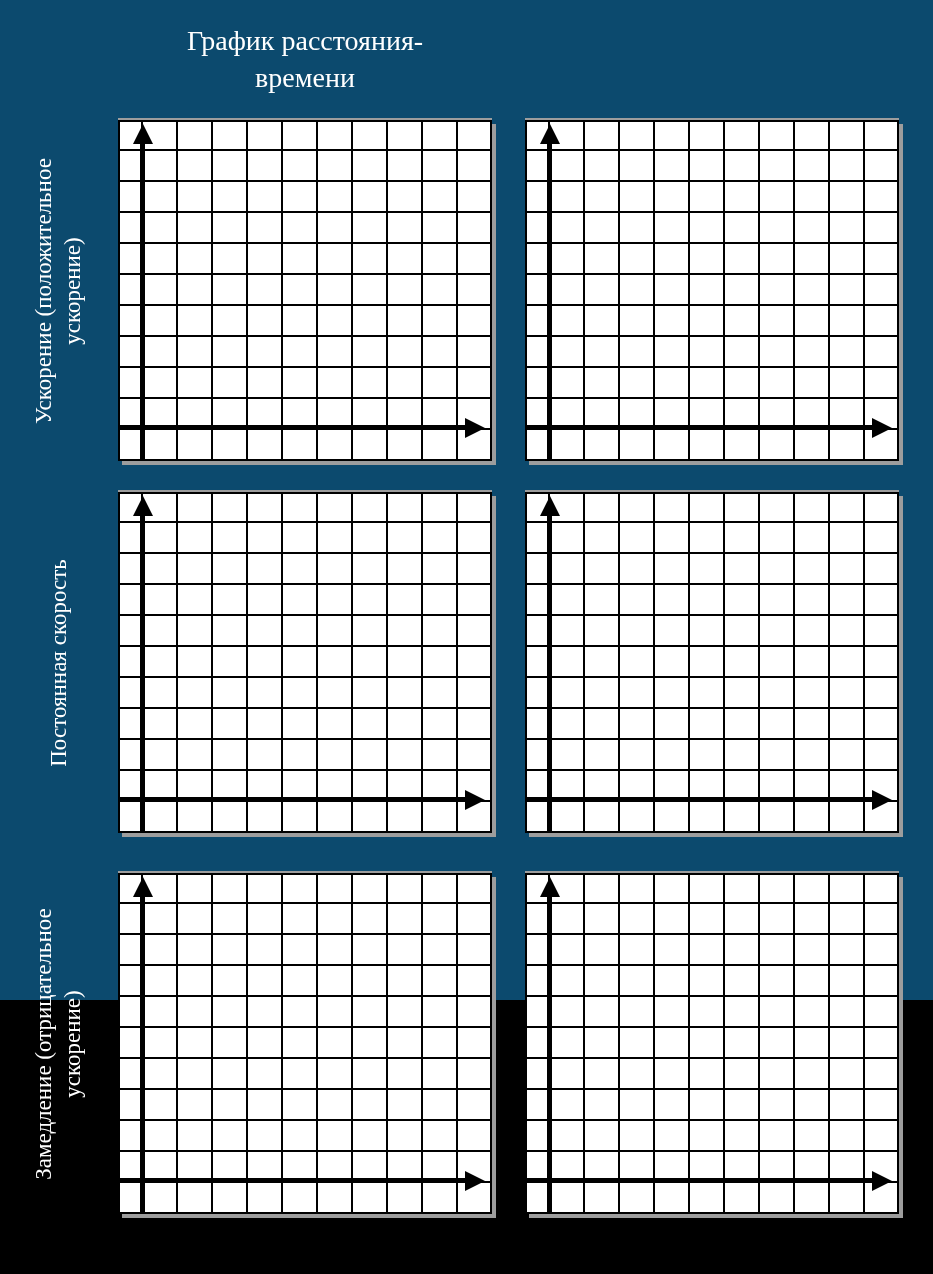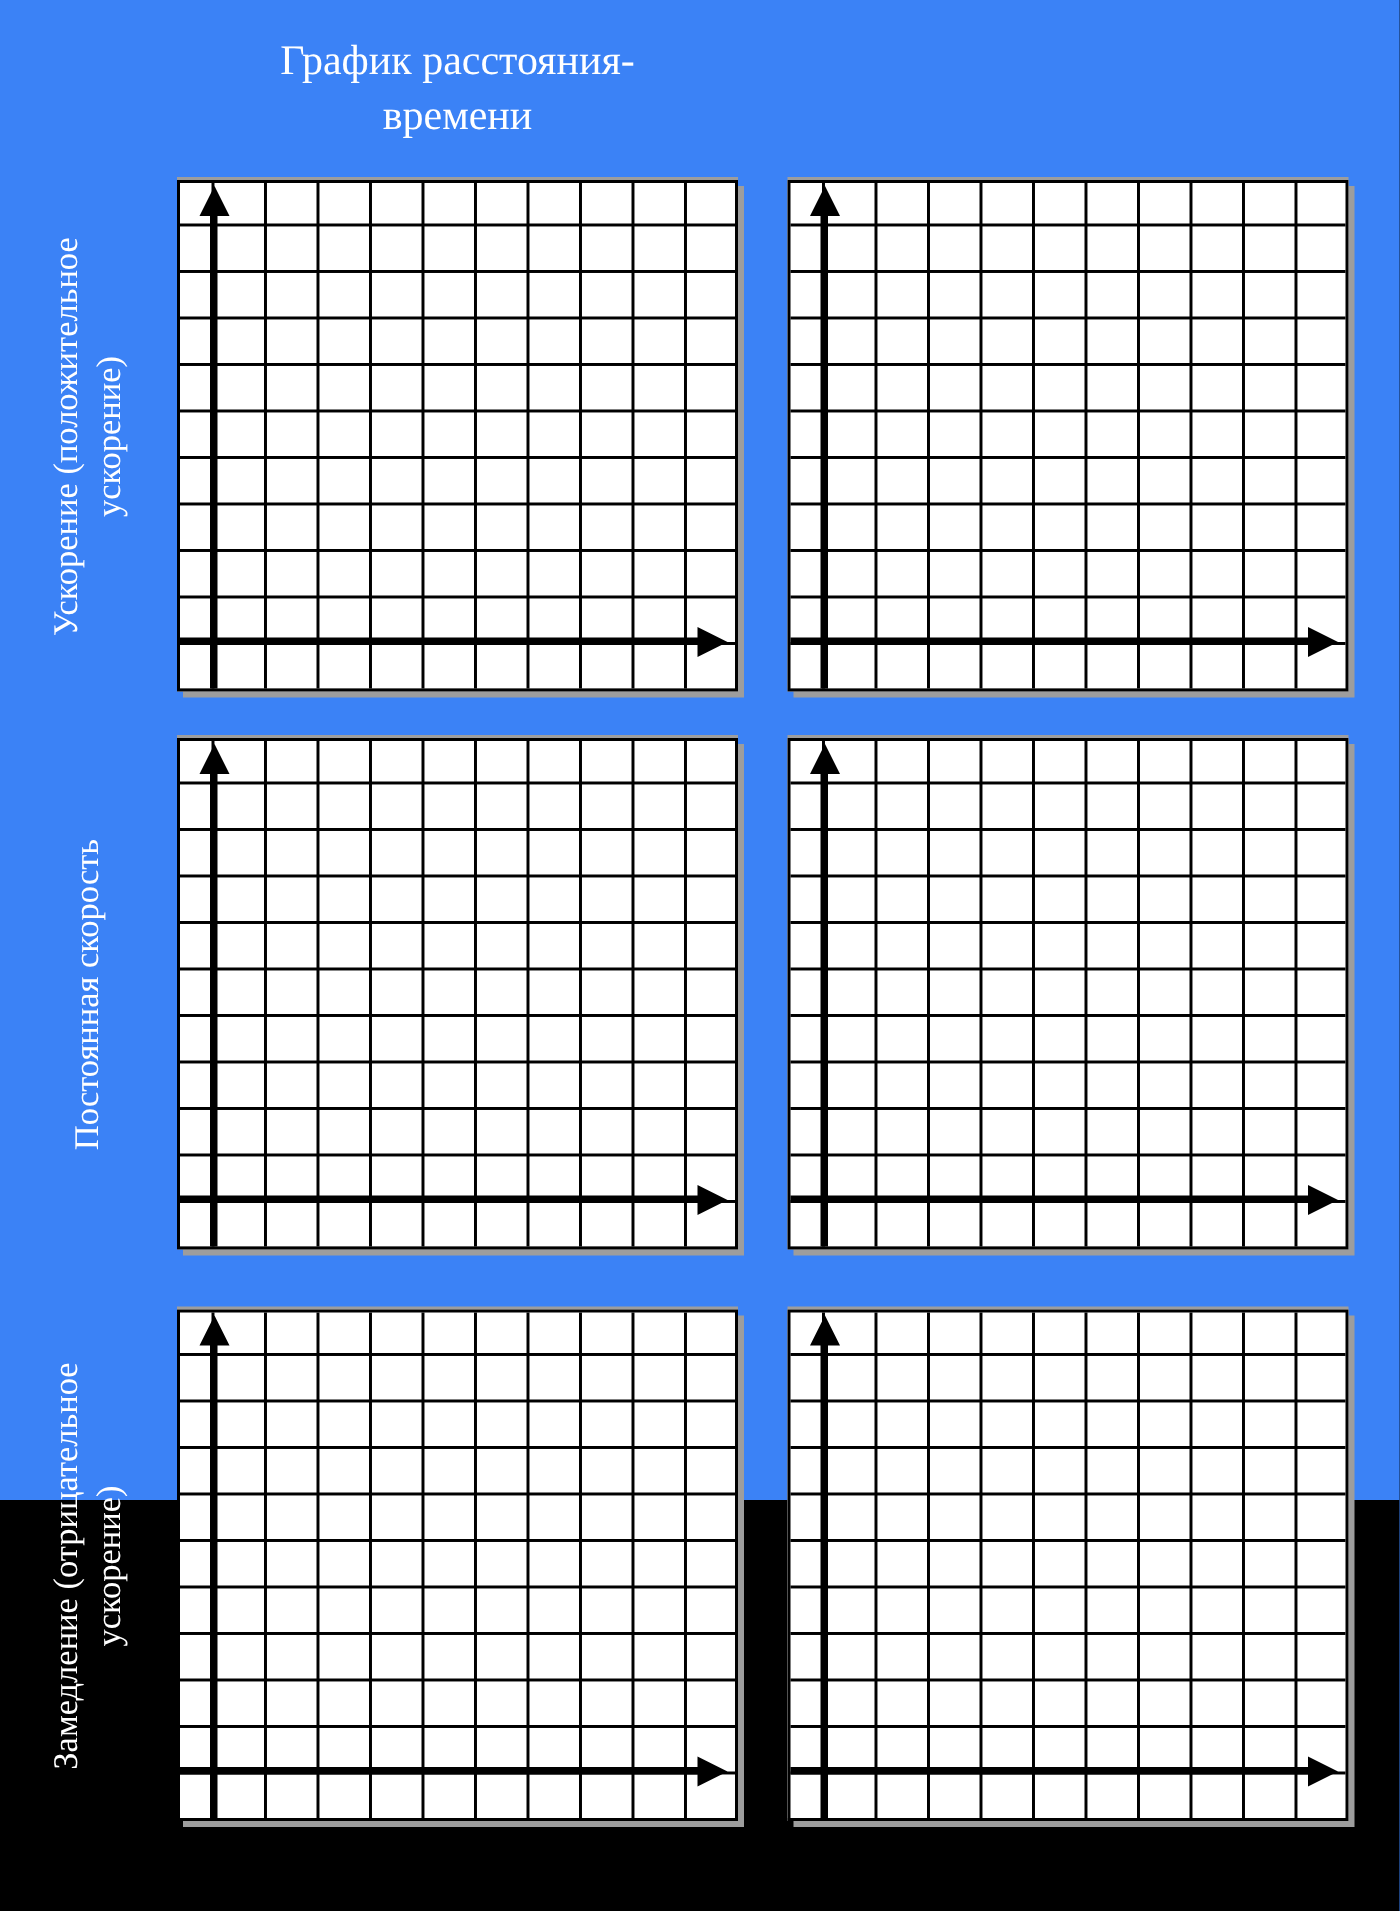--- a/index.html
+++ b/index.html
@@ -10,21 +10,21 @@
     width: 933px;
     height: 1274px;
     background: #000000;
     overflow: hidden;
     font-family: "Liberation Serif", "DejaVu Serif", serif;
   }
   .sheet {
     position: relative;
     width: 933px;
     height: 1000px;
-    background: #3b82f6;
+    background: #0c4a6e;
   }
   
   .col-header {
     position: absolute;
     top: 10px;
     height: 100px;
     display: flex;
     align-items: center;
     justify-content: center;
     text-align: center;

